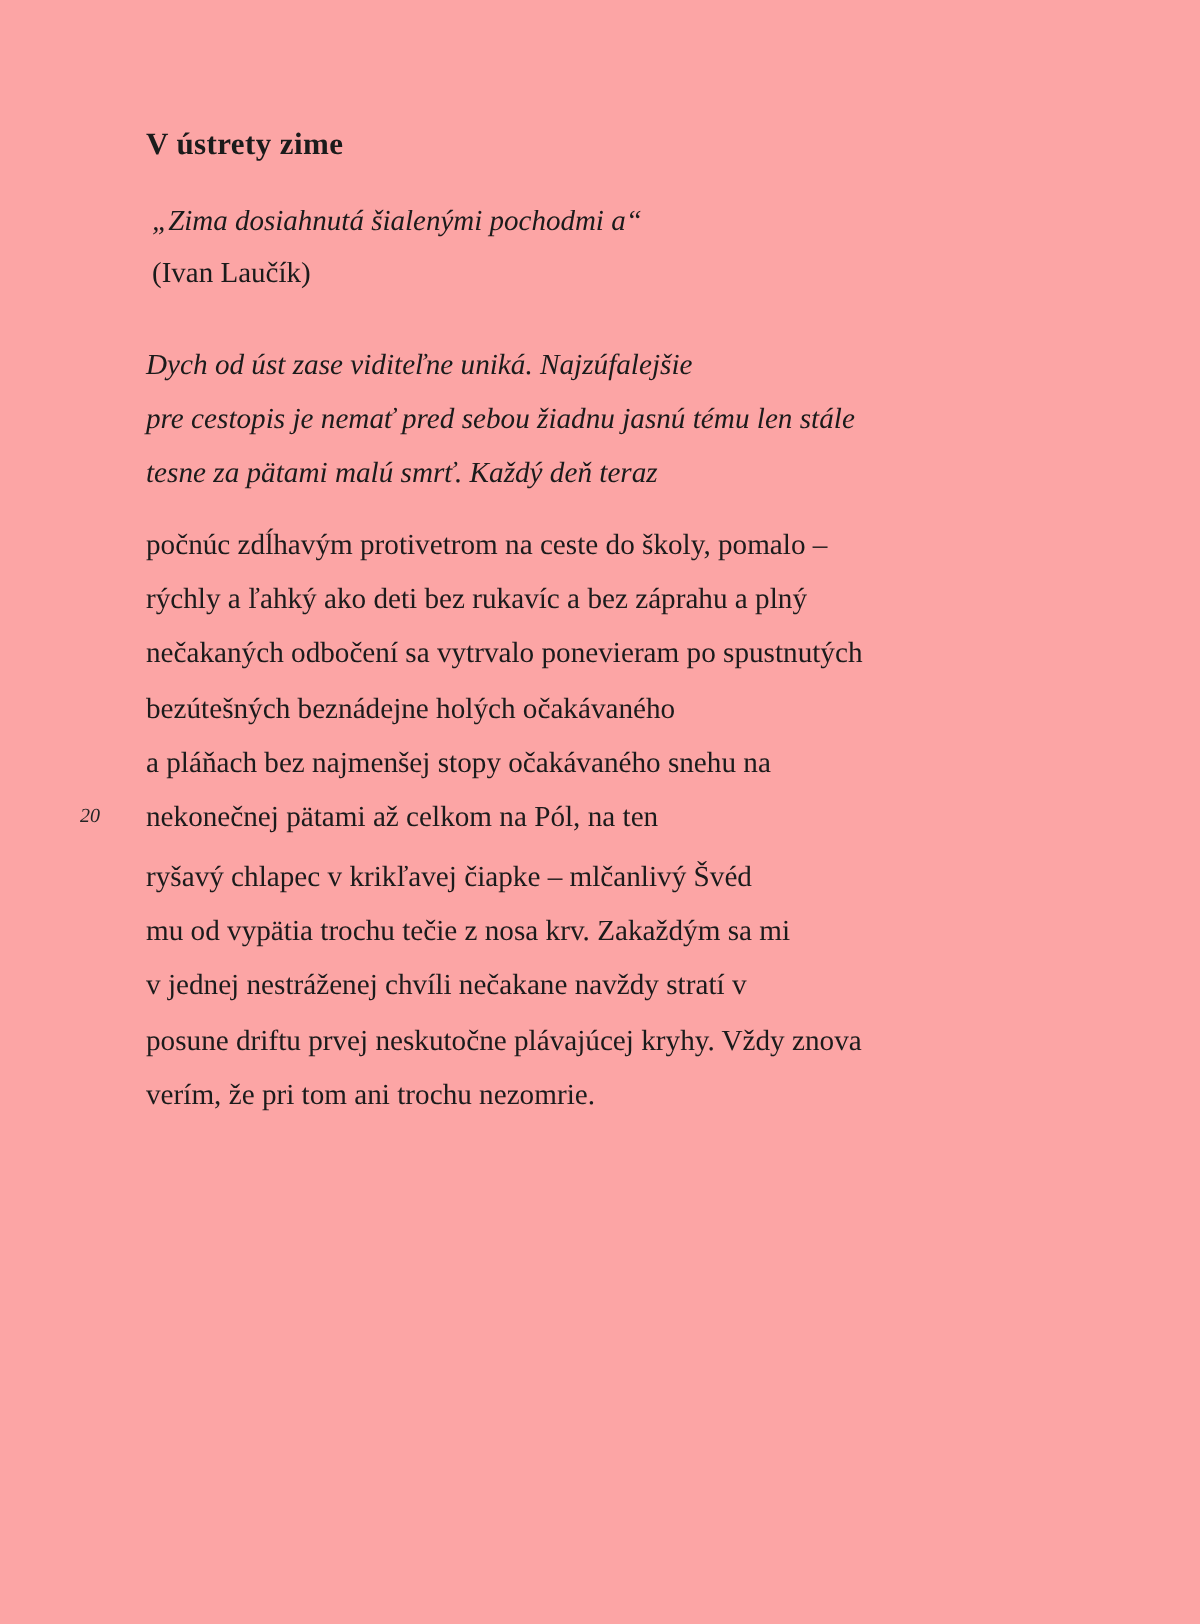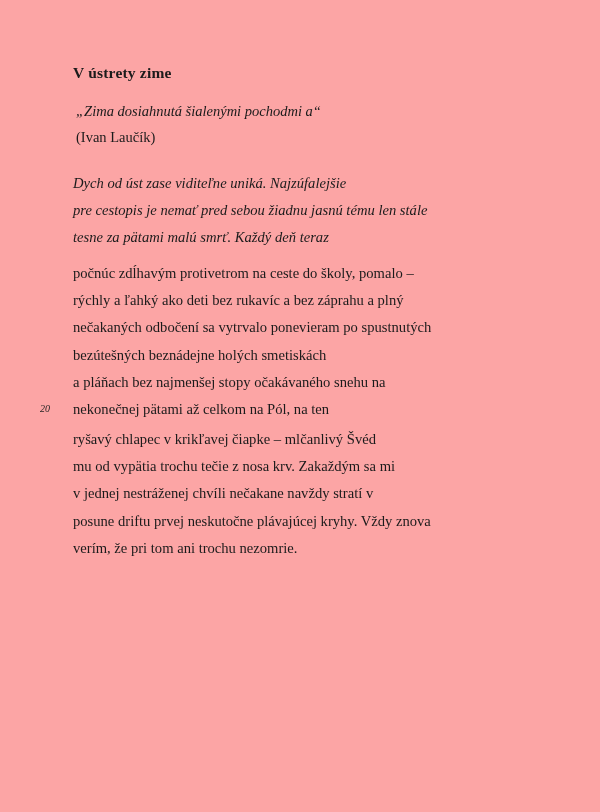--- a/index.html
+++ b/index.html
@@ -99,21 +99,21 @@
   <div class="stanza stanza-1">
     <div class="poem-line">Dych od úst zase viditeľne uniká. Najzúfalejšie</div>
     <div class="poem-line">pre cestopis je nemať pred sebou žiadnu jasnú tému len stále</div>
     <div class="poem-line">tesne za pätami malú smrť. Každý deň teraz</div>
   </div>
 
   <div class="stanza stanza-2">
     <div class="poem-line">počnúc zdĺhavým protivetrom na ceste do školy, pomalo –</div>
     <div class="poem-line">rýchly a ľahký ako deti bez rukavíc a bez záprahu a plný</div>
     <div class="poem-line">nečakaných odbočení sa vytrvalo ponevieram po spustnutých</div>
-    <div class="poem-line">bezútešných beznádejne holých smetiskách</div>
+    <div class="poem-line">bezútešných beznádejne holých očakávaného</div>
     <div class="poem-line">a pláňach bez najmenšej stopy očakávaného snehu na</div>
     <div class="poem-line">nekonečnej pätami až celkom na Pól, na ten</div>
   </div>
 
   <div class="stanza stanza-3">
     <div class="poem-line">ryšavý chlapec v krikľavej čiapke – mlčanlivý Švéd</div>
     <div class="poem-line">mu od vypätia trochu tečie z nosa krv. Zakaždým sa mi</div>
     <div class="poem-line">v jednej nestráženej chvíli nečakane navždy stratí v</div>
     <div class="poem-line">posune driftu prvej neskutočne plávajúcej kryhy. Vždy znova</div>
     <div class="poem-line">verím, že pri tom ani trochu nezomrie.</div>

